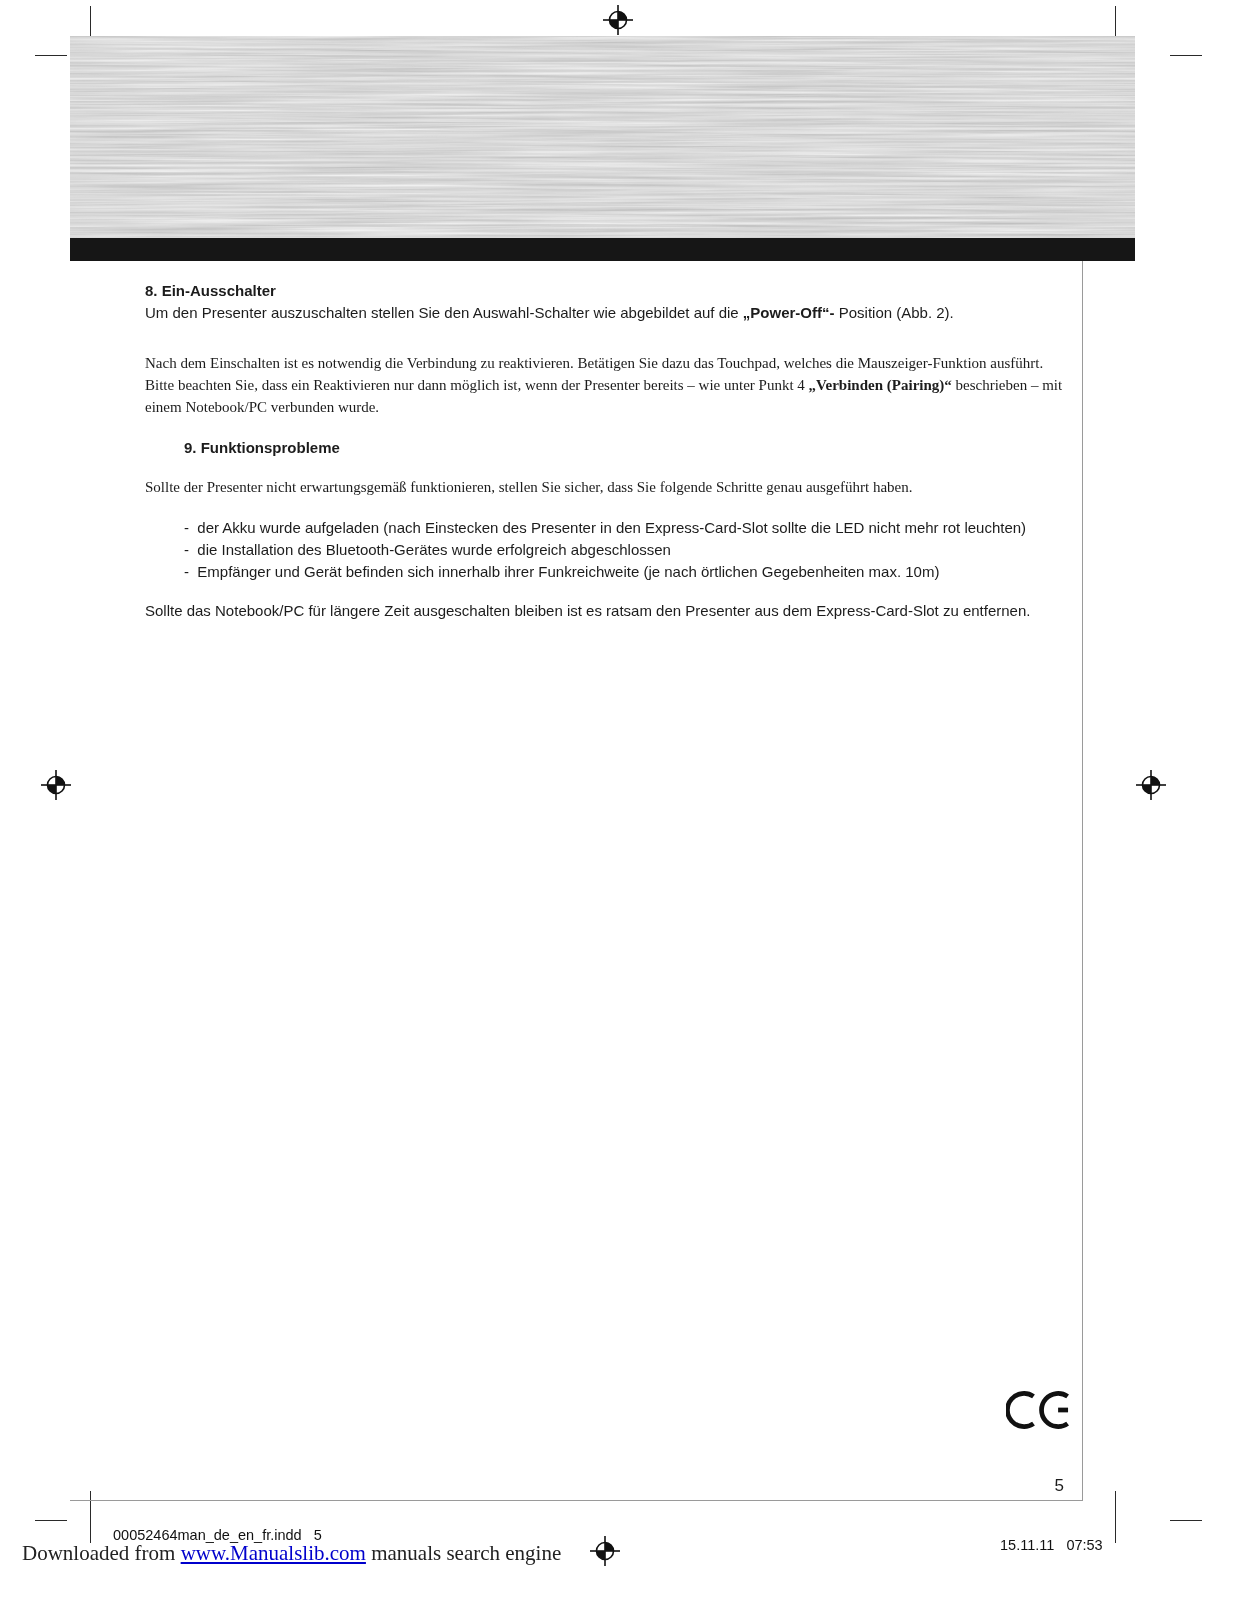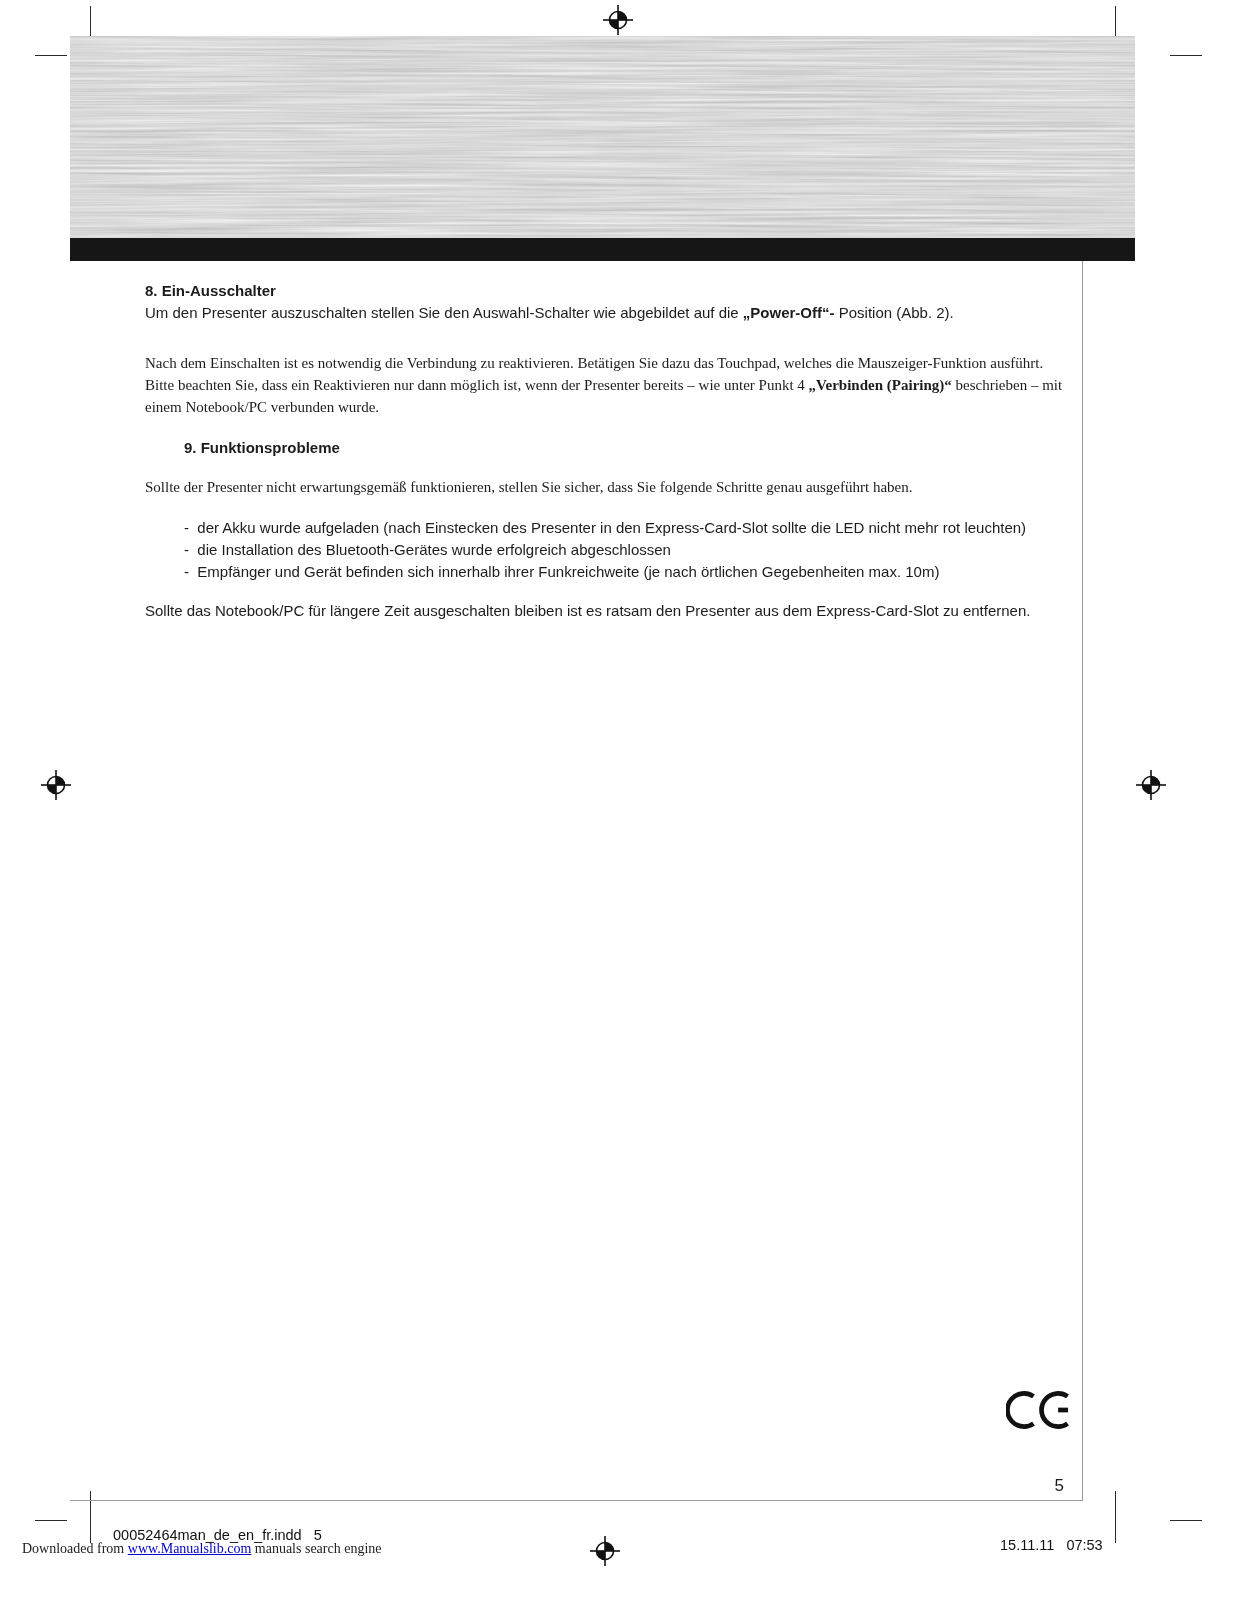--- a/index.html
+++ b/index.html
@@ -38,21 +38,21 @@
   .checklist div { white-space:pre-wrap; }
 
   
   .page-number { position:absolute; left:1010px; top:1476px; width:54px; text-align:right; font-size:17px; color:#1c1c1c; }
   .ce-mark { position:absolute; left:1006px; top:1388px; }
   .footer-file { position:absolute; left:113px; top:1527px; font-size:14.5px; color:#111; white-space:pre; }
   .footer-datetime { position:absolute; left:1000px; top:1537px; font-size:14.5px; color:#111; white-space:pre;text-align:right; }
   .watermark {
     position:absolute; left:22px; top:1541px;
     font-family:"Liberation Serif", serif;
-    font-size:14px; color:#222; white-space:pre;
+    font-size:21px; color:#222; white-space:pre;
   }
   .watermark .wm-link { color:#0000cc; text-decoration:underline; cursor:pointer; }
 </style>
 </head>
 <body>
 
 <div class="cropline" style="left:90px; top:6px; width:1px; height:52px;"></div>
 <div class="cropline" style="left:35px; top:55px; width:32px; height:1px;"></div>
 <div class="cropline" style="left:1115px; top:6px; width:1px; height:52px;"></div>
 <div class="cropline" style="left:1170px; top:55px; width:32px; height:1px;"></div>

